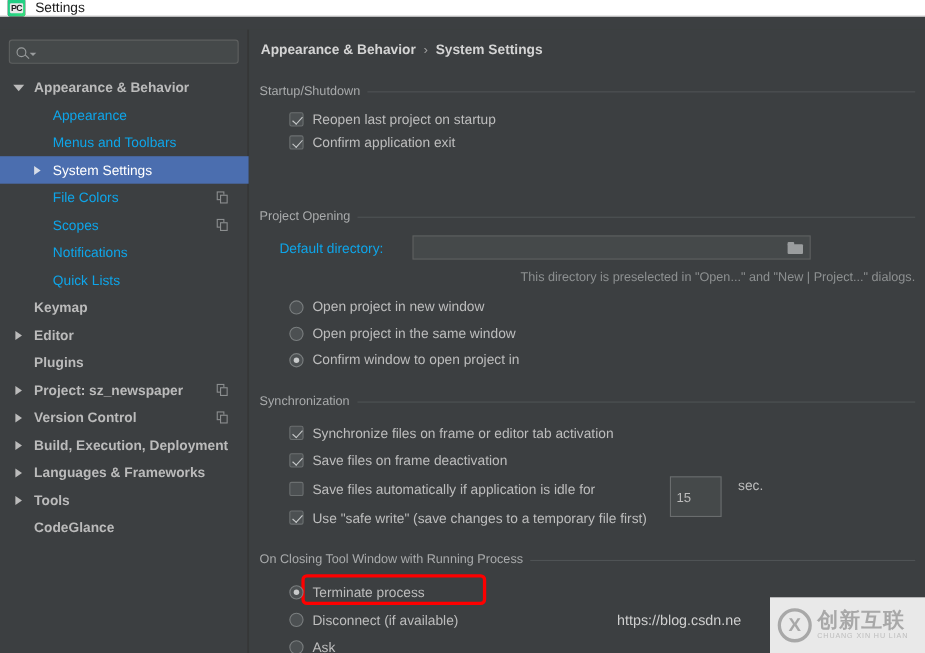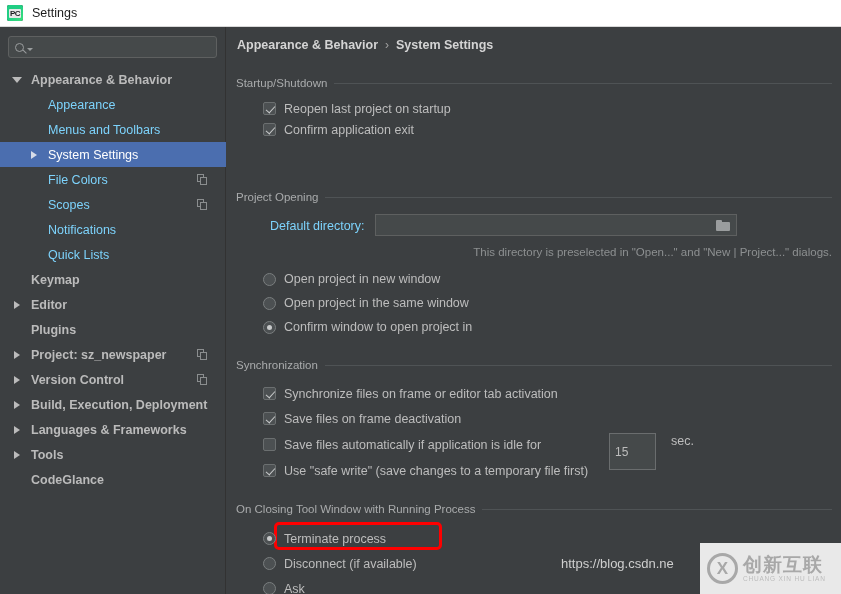--- a/index.html
+++ b/index.html
@@ -6,21 +6,21 @@
   html, body {
     width: 841px; height: 594px;
     overflow: hidden;
     background: #3c3f41;
     font-family: "Liberation Sans", sans-serif;
   }
 
   
   #titlebar {
     position: absolute; left: 0; top: 0;
-    width: 841px; height: 27px;
+    width: 841px; height: 15px;
     background: #ffffff;
     display: flex; align-items: center;
     padding-left: 7px;
     border-bottom: 1px solid #d8d8d8;
   }
   #app-icon {
     width: 16px; height: 16px;
     background: #1e1f22;
     border-radius: 2px;
     position: relative;
@@ -131,21 +131,21 @@
   .tree-row .arrow.down {
     left: 12px; top: 10px;
     border-left: 5px solid transparent;
     border-right: 5px solid transparent;
     border-top: 6px solid #bbbbbb;
     border-bottom: none;
   }
   .tree-row.selected .arrow { border-left-color: #d6dce8; }
   .tree-row .lbl { padding-left: 0; }
   .tree-row.lvl0 .lbl { margin-left: 31px; font-weight: bold; color: #bbbbbb; }
-  .tree-row.lvl1 .lbl { margin-left: 48px; color: #7dd3fc; }
+  .tree-row.lvl1 .lbl { margin-left: 48px; color: #0ea5e9; }
   .tree-row.lvl1 .arrow { left: 31px; }
   .tree-row.selected .lbl { color: #ffffff; }
   .copy-icon {
     position: absolute; right: 18px; top: 7px;
     width: 11px; height: 11px;
   }
   .copy-icon i {
     position: absolute;
     display: block;
     border: 1px solid #8b8e8f;
@@ -225,21 +225,21 @@
     left: 3px; top: 3px;
     width: 5px; height: 5px;
     border-radius: 50%;
     background: #c8cacb;
   }
 
   #dir-row {
     display: flex; align-items: center;
     height: 24px;
   }
-  #dir-label { color: #7dd3fc; font-size: 12.5px; margin-left: 34px; }
+  #dir-label { color: #0ea5e9; font-size: 12.5px; margin-left: 18px; }
   #dir-field {
     position: absolute; left: 139px; top: 0;
     width: 362px; height: 22px;
     background: #45494a;
     border: 1px solid #5e6060;
     display: flex; align-items: center; justify-content: flex-end;
     padding-right: 6px;
   }
   .folder-ico {
     width: 14px; height: 11px;

